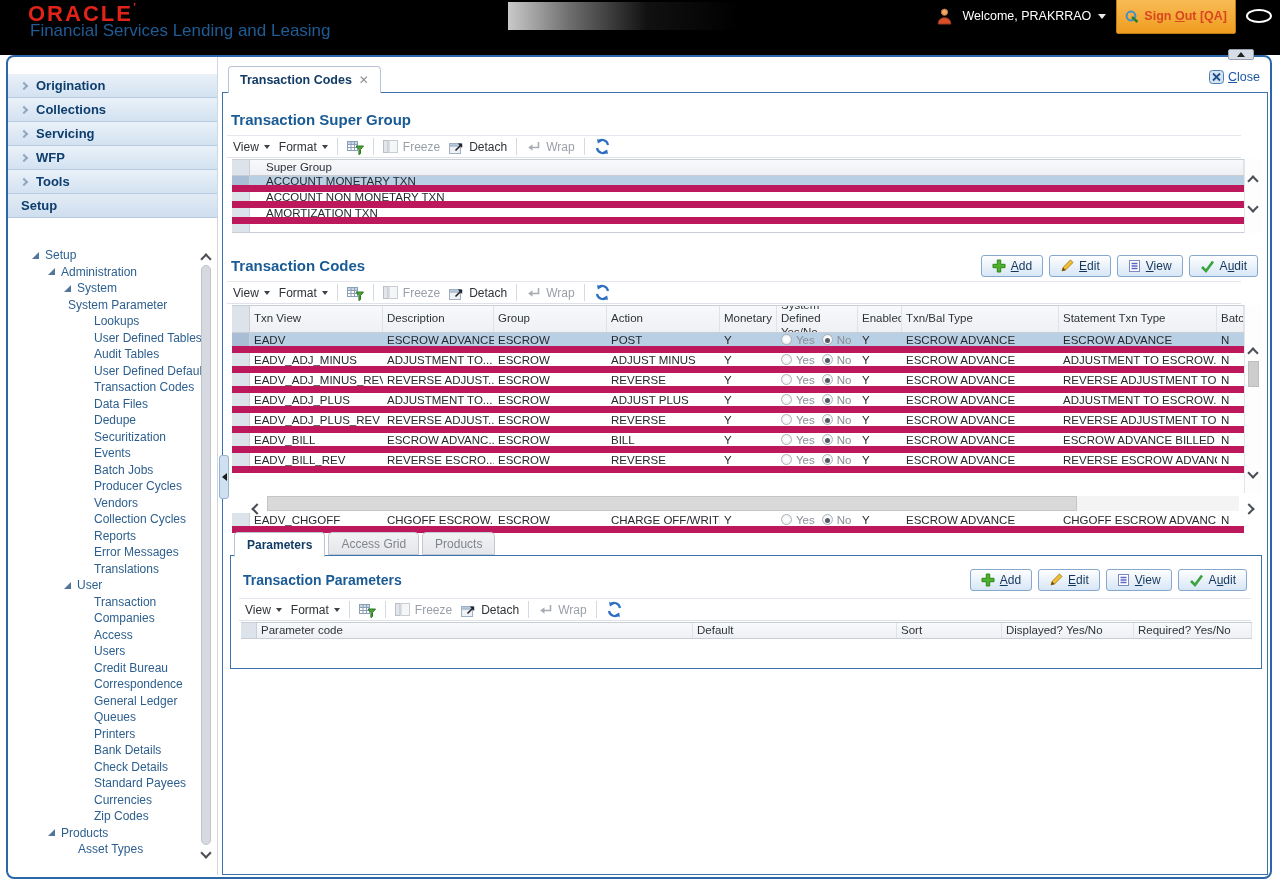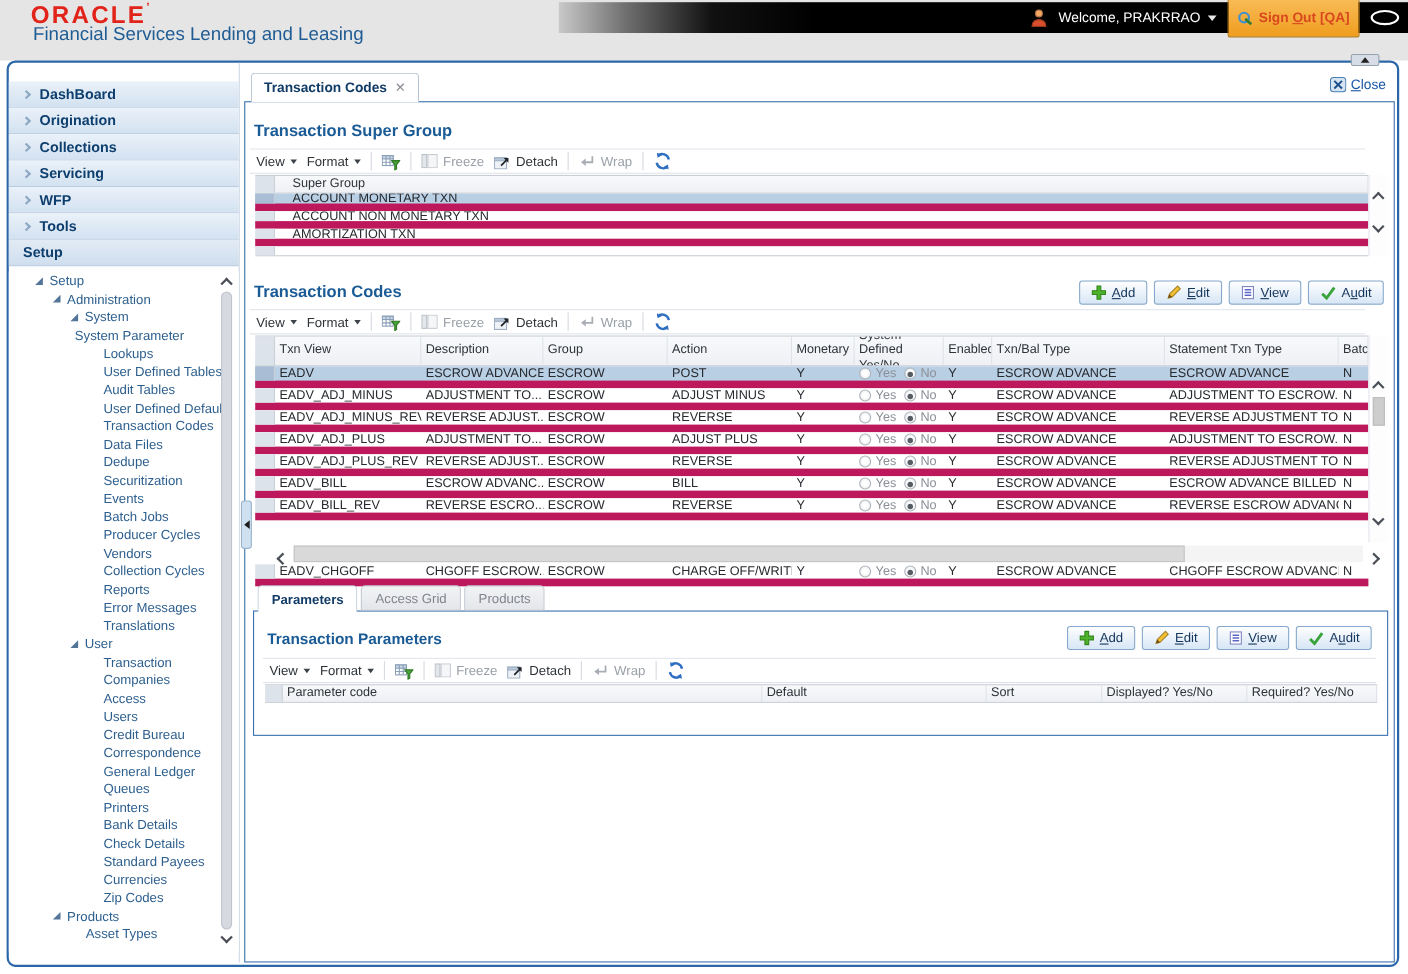--- a/index.html
+++ b/index.html
@@ -1,20 +1,20 @@
 <!DOCTYPE html>
 <html><head>
 <meta charset="utf-8">
 <style>
   * { box-sizing: border-box; margin:0; padding:0; }
   html,body { width:1280px; height:885px; }
   body { font-family:"Liberation Sans",sans-serif; background:#fff; position:relative; overflow:hidden; }
 
   
-  .top-header{position:absolute;left:0;top:0;width:1280px;height:55px;background:#e5e5e5;}
+  .top-header{position:absolute;left:0;top:0;width:1280px;height:55px;background:#000000;}
   .oracle-logo{position:absolute;left:28px;top:1px;color:#e2231a;font-size:22px;font-weight:bold;letter-spacing:2px;}
   .oracle-tick{font-size:11px;vertical-align:top;}
   .product-name{position:absolute;left:30px;top:21px;color:#1f5c94;font-size:17px;}
   .top-black{position:absolute;right:0;top:2px;width:772px;height:28px;
     background:linear-gradient(90deg,#c9c9c9 0,#6e6e6e 8%,#111 18%,#000 30%);
     display:flex;align-items:center;justify-content:flex-end;gap:10px;padding-right:8px;}
   .welcome-wrap{display:flex;align-items:center;gap:7px;color:#fff;font-size:12.5px;}
   .caret-down{width:0;height:0;border-left:4px solid transparent;border-right:4px solid transparent;border-top:5px solid #e8e8e8;}
   .signout-btn{display:flex;align-items:center;gap:5px;height:36px;padding:0 8px;border:1px solid #b97b16;border-radius:2px;
     background:linear-gradient(#f9bc57,#ef9d1e);color:#d9471f;font-size:12.5px;font-weight:bold;cursor:pointer;}
@@ -133,24 +133,20 @@
     <span class="oval-ind"></span>
   </div>
 </div>
 
 <div class="outer">
 
   <div class="sidebar">
     <div class="accordion" id="accordion">
         <div class="acc-item">
           <div class="acc-chev"></div>
-          <div class="label">DashBoard</div>
-        </div>
-        <div class="acc-item">
-          <div class="acc-chev"></div>
           <div class="label">Origination</div>
         </div>
         <div class="acc-item">
           <div class="acc-chev"></div>
           <div class="label">Collections</div>
         </div>
         <div class="acc-item">
           <div class="acc-chev"></div>
           <div class="label">Servicing</div>
         </div>

